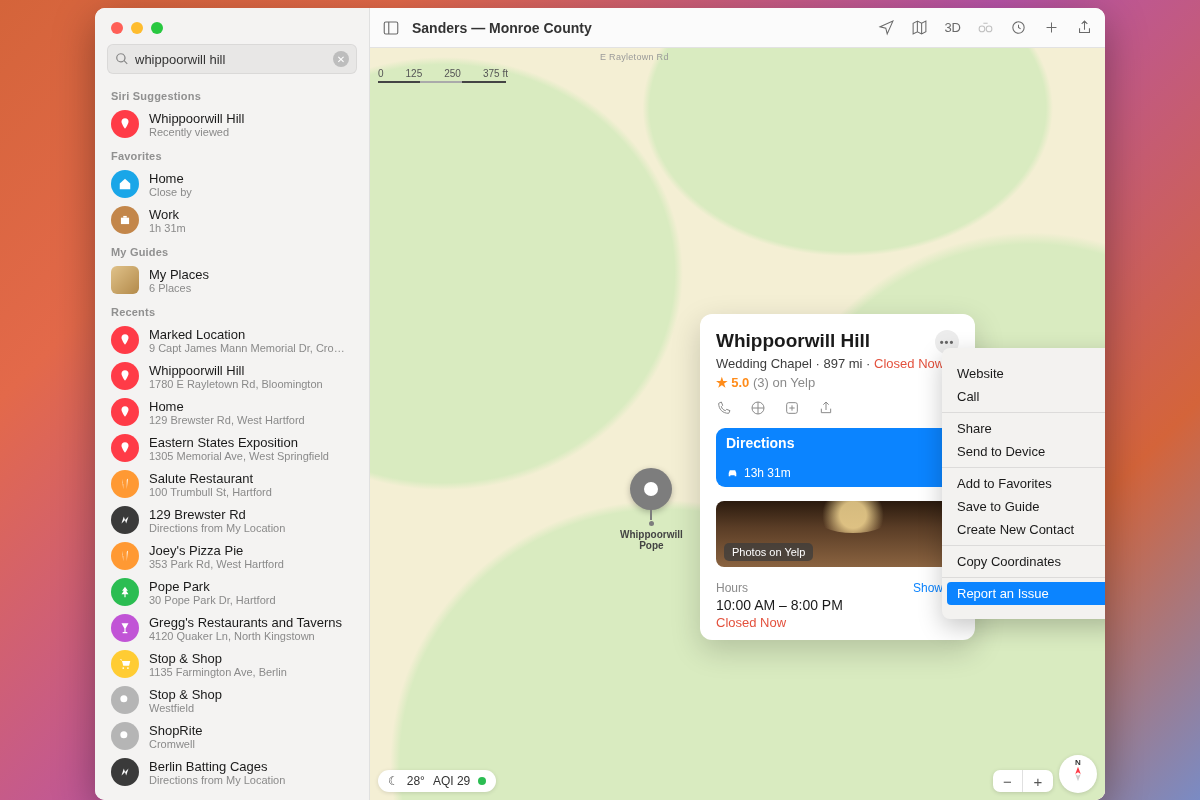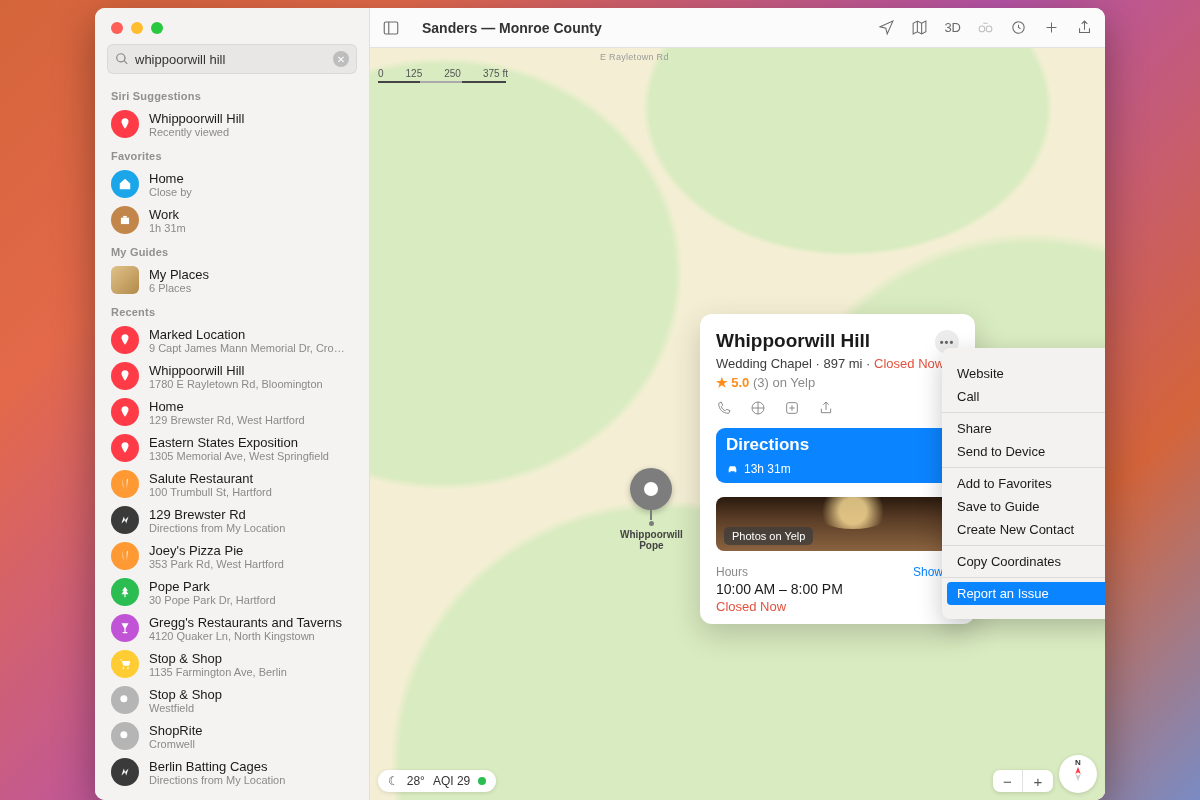--- a/index.html
+++ b/index.html
@@ -21,21 +21,21 @@
 .icn svg{width:14px;height:14px;fill:#fff}
 .icn.sq{border-radius:6px}
 .item-txt{flex:1;min-width:0}
 .item-title{font-size:13px;color:#1a1a1a;white-space:nowrap;overflow:hidden;text-overflow:ellipsis}
 .item-sub{font-size:11px;color:#8a8a8a;white-space:nowrap;overflow:hidden;text-overflow:ellipsis}
 .scrolltrack{position:absolute;right:2px;top:86px;width:6px;height:700px}
 .scrollthumb{width:5px;height:38px;background:#c0c0c0;border-radius:3px;margin-top:2px}
 
 .main{flex:1;display:flex;flex-direction:column;position:relative}
 .toolbar{height:40px;background:#fbfbfb;border-bottom:1px solid #e2e2e2;display:flex;align-items:center;padding:0 12px;gap:14px}
-.tool-left{display:flex;align-items:center;gap:22px}
+.tool-left{display:flex;align-items:center;gap:12px}
 .tool-ic{width:18px;height:18px;fill:none;stroke:#6a6a6a;stroke-width:1.5;cursor:pointer;color:#6a6a6a}
 .title-main{font-size:14px;font-weight:600;color:#333}
 .tool-spacer{flex:1}
 .tool-right{display:flex;align-items:center;gap:16px;color:#6a6a6a}
 .tool-right .tx{font-size:13px;font-weight:500;cursor:pointer}
 .tool-right svg{width:17px;height:17px;fill:none;stroke:currentColor;stroke-width:1.5;cursor:pointer}
 .disabled{opacity:.4}
 
 .map{flex:1;position:relative;background:#f4efd4;overflow:hidden}
 .mapland{position:absolute;inset:0;background:
@@ -60,26 +60,26 @@
 .card-title{font-size:19px;font-weight:700;color:#1a1a1a}
 .more{width:24px;height:24px;border-radius:50%;background:#ececec;display:flex;align-items:center;justify-content:center;cursor:pointer;color:#666;font-weight:700;letter-spacing:1px;font-size:11px}
 .card-meta{color:#3c3c3c;margin-top:2px}
 .closed{color:#e3513d}
 .rating{margin-top:4px;color:#3c3c3c}
 .star{color:#ff8c1a;font-weight:700}
 .card-icons{display:flex;gap:18px;margin-top:10px;color:#8a8a8a}
 .card-icons svg{width:16px;height:16px;fill:none;stroke:currentColor;stroke-width:1.5}
 .card-btns{display:flex;gap:8px;margin-top:12px}
 .btn-dir{flex:1;background:#0b84ff;color:#fff;border-radius:9px;padding:7px 10px;cursor:pointer}
-.btn-dir .t1{font-weight:600;font-size:17px}
-.btn-dir .t2{font-size:12px;display:flex;align-items:center;gap:5px;margin-top:7px}
+.btn-dir .t1{font-weight:600;font-size:14px}
+.btn-dir .t2{font-size:12px;display:flex;align-items:center;gap:5px;margin-top:15px}
 .btn-route{flex:1;background:#ececec;border-radius:9px;padding:7px 10px;cursor:pointer}
 .btn-route .t1{font-weight:600;color:#1a1a1a;font-size:13px}
 .btn-route .t2{font-size:12px;color:#8a8a8a;margin-top:1px}
-.photos{margin-top:14px;height:54px;border-radius:8px;background:linear-gradient(180deg,#2a1a0e 0%,#5a3d26 40%,#8a6340 100%);position:relative;overflow:hidden}
+.photos{margin-top:14px;height:66px;border-radius:8px;background:linear-gradient(180deg,#2a1a0e 0%,#5a3d26 40%,#8a6340 100%);position:relative;overflow:hidden}
 .photos::before{content:"";position:absolute;top:-4px;left:40%;width:80px;height:36px;border-radius:50%;background:radial-gradient(circle,#ffe29a 0 30%,transparent 70%);opacity:.8}
 .photos .cap{position:absolute;left:8px;bottom:6px;background:rgba(60,60,60,.75);color:#fff;font-size:11px;padding:3px 8px;border-radius:5px}
 .hrs{display:flex;justify-content:space-between;margin-top:14px;font-size:12px;color:#8a8a8a}
 .hrs .all{color:#0b84ff;cursor:pointer}
 .hrs-time{font-size:14px;color:#1a1a1a;margin-top:2px}
 .hrs-closed{color:#e3513d;font-size:13px;margin-top:2px}
 
 .ctxmenu{position:absolute;left:572px;top:300px;width:184px;background:#f3f2f0;border-radius:8px;box-shadow:0 8px 24px rgba(0,0,0,.22);padding:14px 0;font-size:13px}
 .ctxmenu .mi{padding:4px 15px;display:flex;justify-content:space-between;align-items:center;cursor:pointer;color:#1a1a1a}
 .ctxmenu .mi.sel{background:#0b84ff;color:#fff;border-radius:4px;margin:0 5px;padding:4px 10px}

